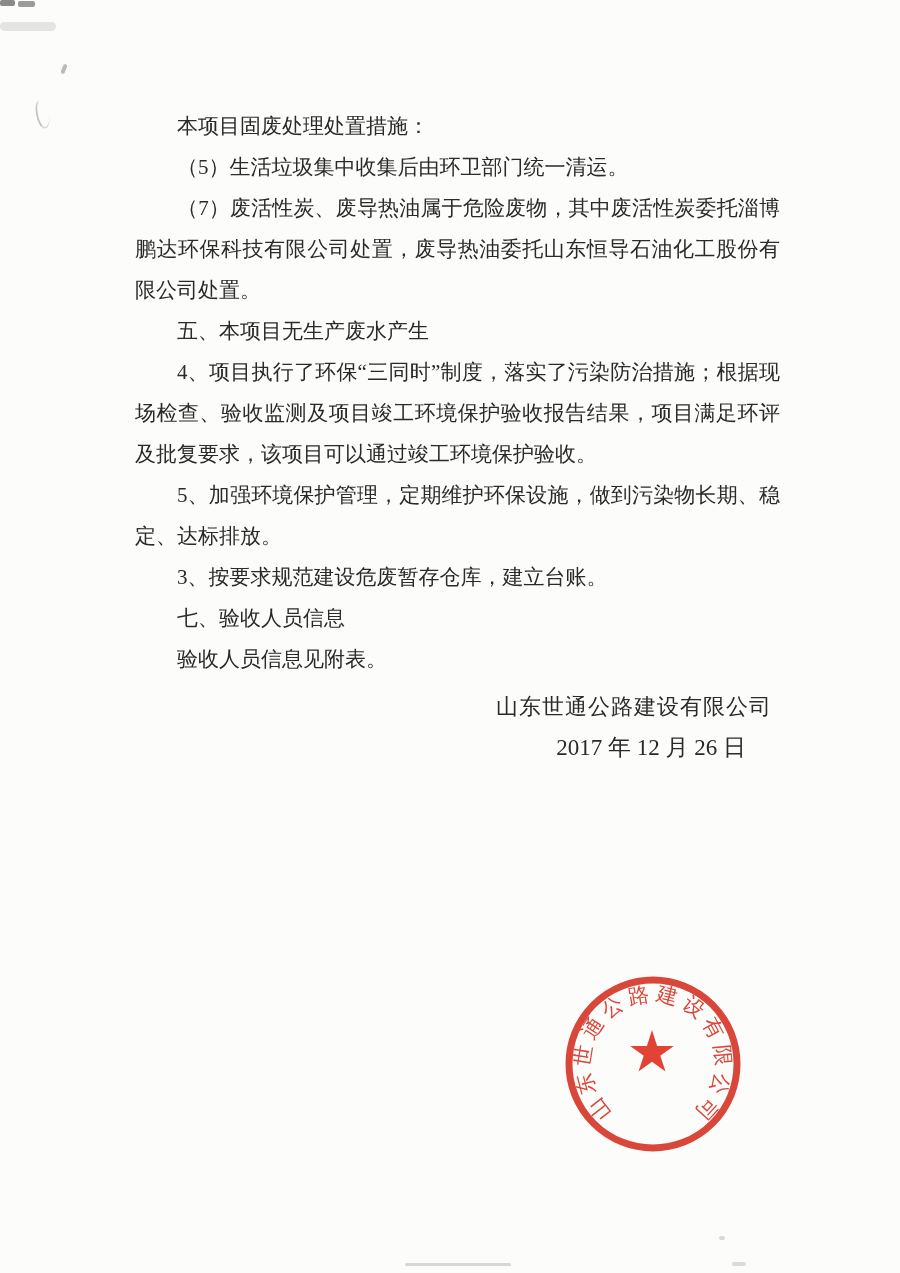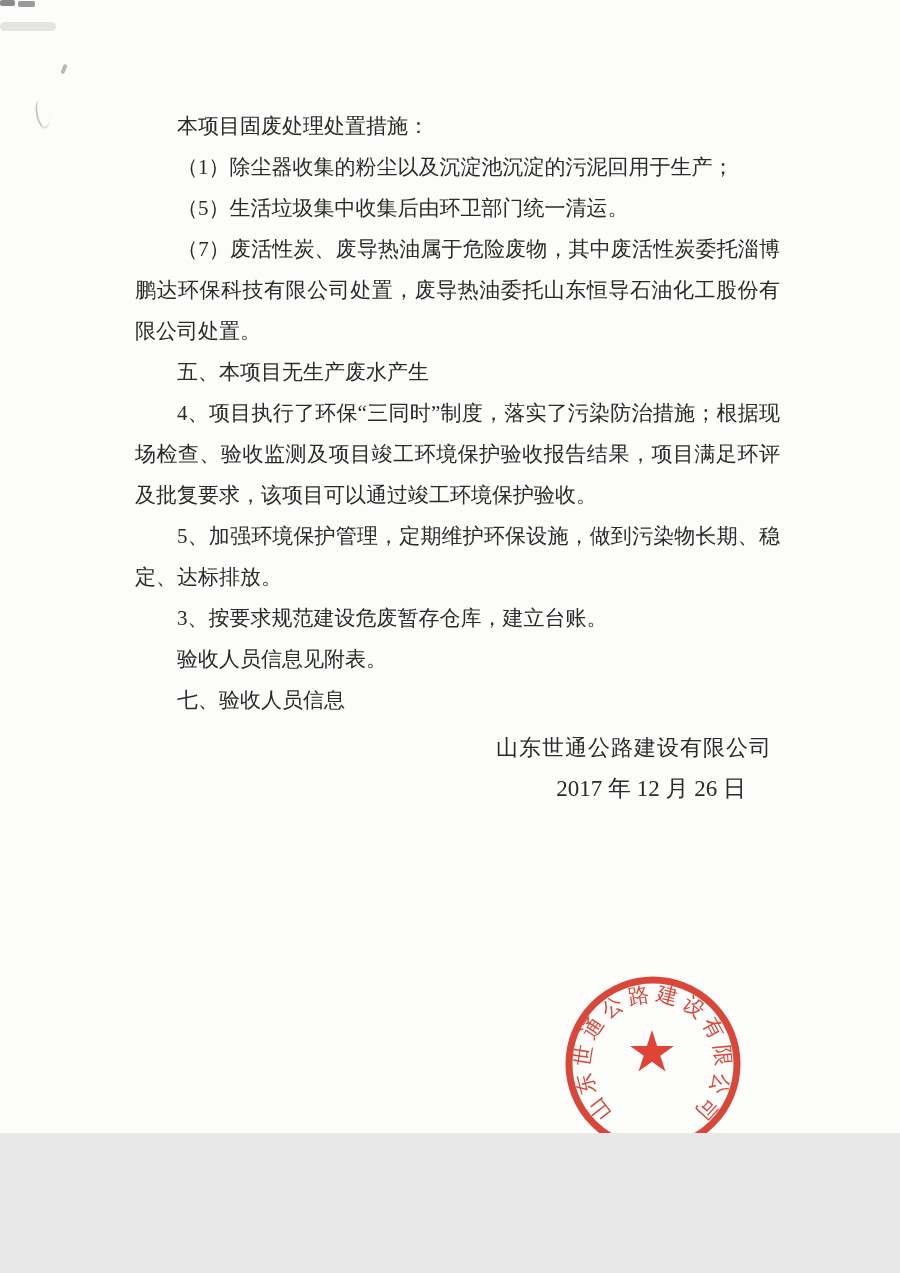--- a/index.html
+++ b/index.html
@@ -3,21 +3,21 @@
 <meta charset="utf-8">
 <style>
   html, body {
     margin: 0;
     padding: 0;
     background: #e8e8e8;
   }
   .page {
     position: relative;
     width: 900px;
-    height: 1133px;
+    height: 1273px;
     background: #fcfcfb;
     overflow: hidden;
     font-family: "Liberation Serif", "DejaVu Serif", serif;
     color: #2a2a2a;
     text-decoration: underline;
   }
   .content {
     position: absolute;
     left: 135px;
     top: 106px;
@@ -86,29 +86,28 @@
   <div class="artifact a3"></div>
   <div class="artifact a4"></div>
   <div class="artifact a5"></div>
   <div class="artifact a6"></div>
   <div class="artifact a7"></div>
   <div class="artifact a8"></div>
 
   <div class="content">
 
     <div class="para">本项目固废处理处置措施：</div>
-      <div class="para">（1）除尘器收集的粉尘以及沉淀池沉淀的污泥回用于生产；</div>
       <div class="para">（5）生活垃圾集中收集后由环卫部门统一清运。</div>
       <div class="para">（7）废活性炭、废导热油属于危险废物，其中废活性炭委托淄博鹏达环保科技有限公司处置，废导热油委托山东恒导石油化工股份有限公司处置。</div>
       <div class="para">五、本项目无生产废水产生</div>
       <div class="para">4、项目执行了环保“三同时”制度，落实了污染防治措施；根据现场检查、验收监测及项目竣工环境保护验收报告结果，项目满足环评及批复要求，该项目可以通过竣工环境保护验收。</div>
       <div class="para">5、加强环境保护管理，定期维护环保设施，做到污染物长期、稳定、达标排放。</div>
       <div class="para">3、按要求规范建设危废暂存仓库，建立台账。</div>
+      <div class="para">七、验收人员信息</div>
       <div class="para">验收人员信息见附表。</div>
-      <div class="para">七、验收人员信息</div>
       <div class="signature">
       <div class="sig-company">山东世通公路建设有限公司</div>
       <div class="sig-date">2017 年 12 月 26 日</div>
     </div>
   </div>
 
   <svg class="stamp" viewBox="0 0 200 200" aria-hidden="true">
     <circle cx="100" cy="100" r="84" fill="none" stroke-width="7" stroke="#d9382a"></circle>
     <path id="sealArc" d="M 59.5 148.3 A 63 63 0 1 1 140.5 148.3" fill="none"></path>
     <text fill="#d9382a">

